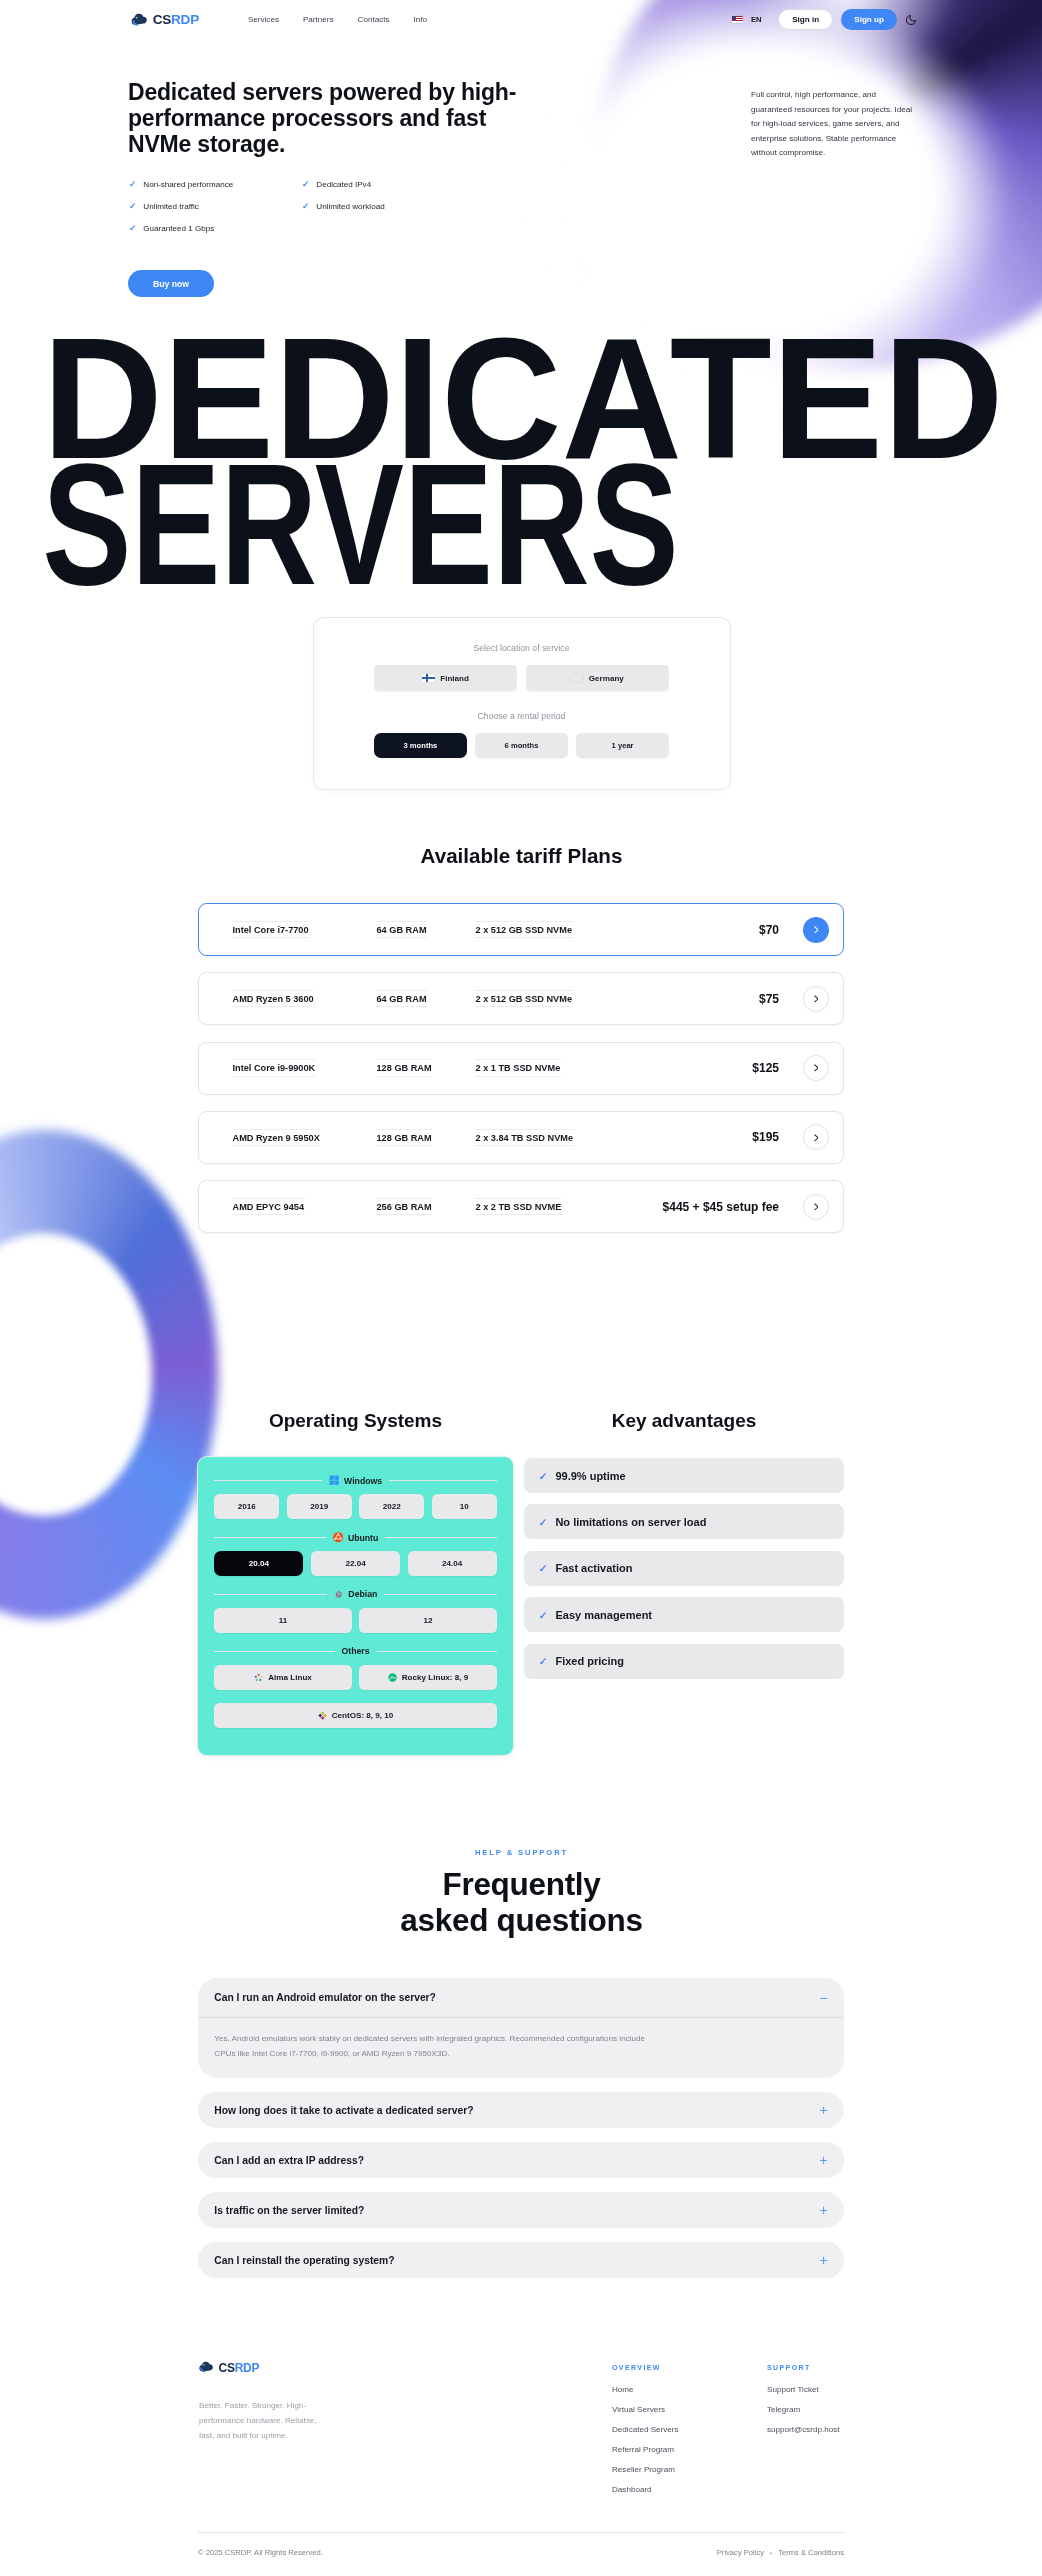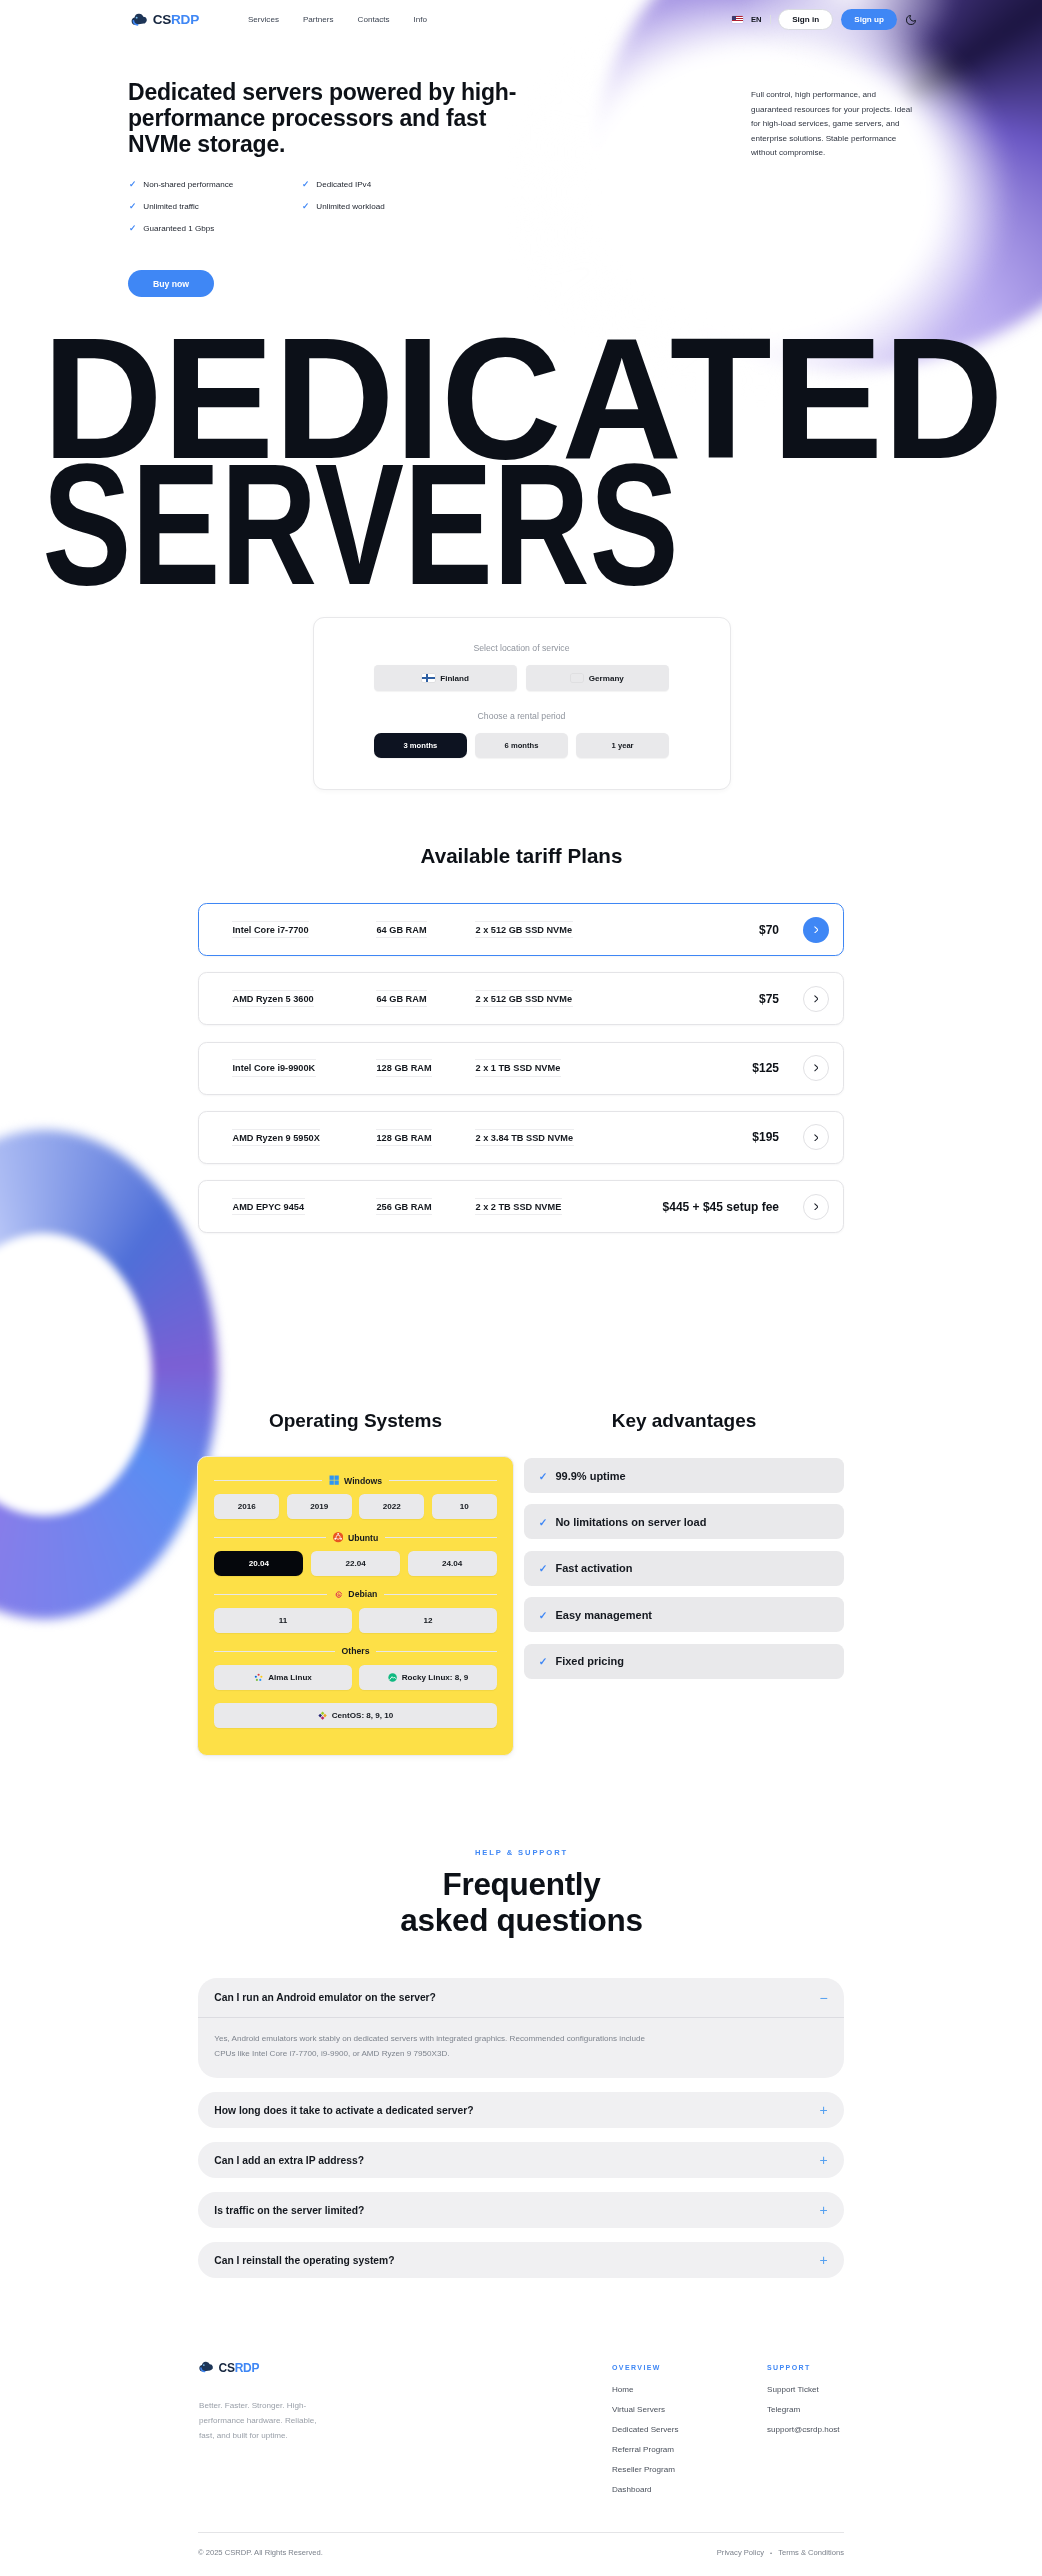--- a/index.html
+++ b/index.html
@@ -88,21 +88,21 @@
   .plans { position:absolute; top:903px; left:198px; width:646px; display:flex; flex-direction:column; gap:16.3px; z-index:2; }
   .plan { height:53px; background:#fff; border:0.5px solid #e4e4e7; border-radius:8.7px; display:grid; grid-template-columns:144px 99px 1fr auto 26px; align-items:center; padding:0 14px 0 33px; box-shadow:0 0.5px 2.2px rgba(16,24,40,.04); }
   .plan.featured { border:1.1px solid #3f87f5; }
   .spec span { font-size:9.2px; font-weight:bold; color:#15191f; border-top:0.5px solid #ededef; border-bottom:0.5px solid #ededef; padding:2.7px 0.5px; }
   .price { font-size:12px; font-weight:bold; color:#0d1117; justify-self:end; margin-right:24px; white-space:nowrap; }
   .plan-btn { width:26px; height:26px; border-radius:50%; background:#fff; border:0.5px solid #e1e1e4; display:flex; align-items:center; justify-content:center; color:#1a1f29; cursor:pointer; }
   .plan.featured .plan-btn { background:#3f87f5; border:none; color:#fff; }
 
   
   .os-title { position:absolute; top:1410px; left:197px; width:317px; text-align:center; font-size:19px; font-weight:bold; color:#0d1117; z-index:2; }
-  .os-card { position:absolute; top:1456px; left:197px; width:317px; background:#fde047; border:0.5px solid #ececef; border-radius:9.8px; padding:16.3px 16.3px 17.4px; z-index:2; box-shadow:0 1.6px 5.4px rgba(16,24,40,.05); }
+  .os-card { position:absolute; top:1456px; left:197px; width:317px; background:#5eead4; border:0.5px solid #ececef; border-radius:9.8px; padding:16.3px 16.3px 17.4px; z-index:2; box-shadow:0 1.6px 5.4px rgba(16,24,40,.05); }
   .os-group { display:flex; align-items:center; gap:6.5px; margin:2.2px 0 8.7px; }
   .os-group .line { flex:1; height:0.5px; background:#e7e7ea; }
   .os-group .glabel { display:flex; align-items:center; gap:4.9px; font-size:8.7px; font-weight:bold; color:#15191f; }
   .chips { display:flex; gap:7.6px; margin-bottom:13px; }
   .chips.last { margin-bottom:10px; }
   .chip { flex:1; height:25px; background:#e9e9eb; border-radius:5.4px; display:flex; align-items:center; justify-content:center; gap:4.9px; font-size:8.1px; font-weight:bold; color:#15191f; cursor:pointer; box-shadow:0 0.5px 1.1px rgba(0,0,0,.05); }
   .chip.selected { background:#05070c; color:#fff; border-radius:7px; }
 
   .adv-title { position:absolute; top:1410px; left:524px; width:320px; text-align:center; font-size:19px; font-weight:bold; color:#0d1117; z-index:2; }
   .adv-list { position:absolute; top:1458px; left:524px; width:320px; display:flex; flex-direction:column; gap:11.4px; z-index:2; }

